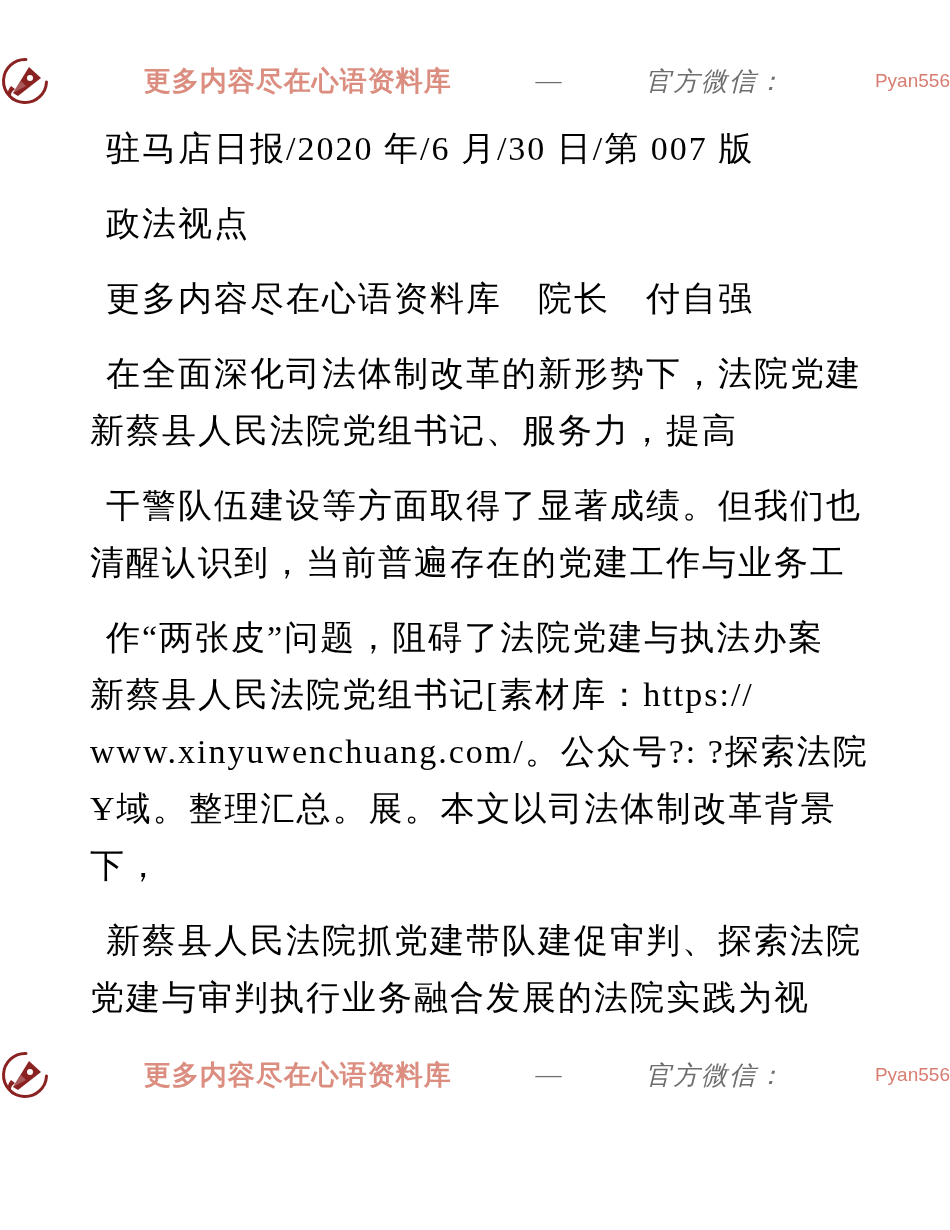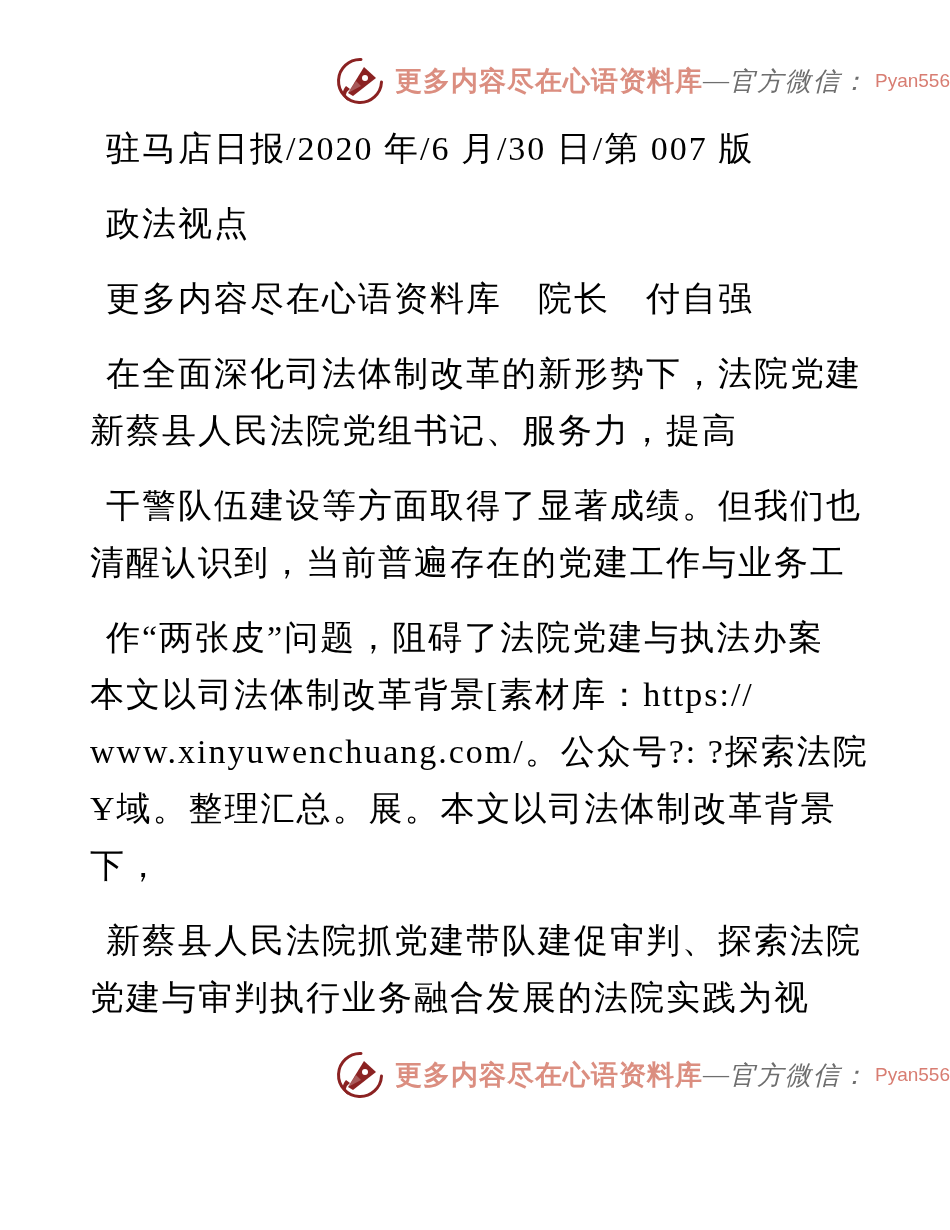--- a/index.html
+++ b/index.html
@@ -7,21 +7,21 @@
   body {
     width: 950px;
     height: 1230px;
     overflow: hidden;
     font-family: "Liberation Serif", "DejaVu Serif", serif;
     color: #000000;
   }
   .watermark {
     display: flex;
     align-items: center;
-    justify-content: flex-end;
+    justify-content: space-between;
     width: 100%;
   }
   .watermark.header { padding-top: 50px; height: 112px; }
   .watermark.footer { margin-top: 14px; height: 62px; }
   .logo {
     width: 50px;
     height: 50px;
     margin-right: 10px;
     flex: 0 0 auto;
   }
@@ -85,21 +85,21 @@
       <div class="para">
         <div class="doc-line first">在全面深化司法体制改革的新形势下，法院党建</div>
         <div class="doc-line">新蔡县人民法院党组书记、服务力，提高</div>
       </div>
       <div class="para">
         <div class="doc-line first">干警队伍建设等方面取得了显著成绩。但我们也</div>
         <div class="doc-line">清醒认识到，当前普遍存在的党建工作与业务工</div>
       </div>
       <div class="para">
         <div class="doc-line first">作“两张皮”问题，阻碍了法院党建与执法办案</div>
-        <div class="doc-line">本文以司法体制改革背景[素材库：https://</div>
+        <div class="doc-line">新蔡县人民法院党组书记[素材库：https://</div>
         <div class="doc-line">www.xinyuwenchuang.com/。公众号?: ?探索法院</div>
         <div class="doc-line">Ұ域。整理汇总。展。本文以司法体制改革背景</div>
         <div class="doc-line">下，</div>
       </div>
       <div class="para">
         <div class="doc-line first">新蔡县人民法院抓党建带队建促审判、探索法院</div>
         <div class="doc-line">党建与审判执行业务融合发展的法院实践为视</div>
       </div>
     </div>
 </div>

